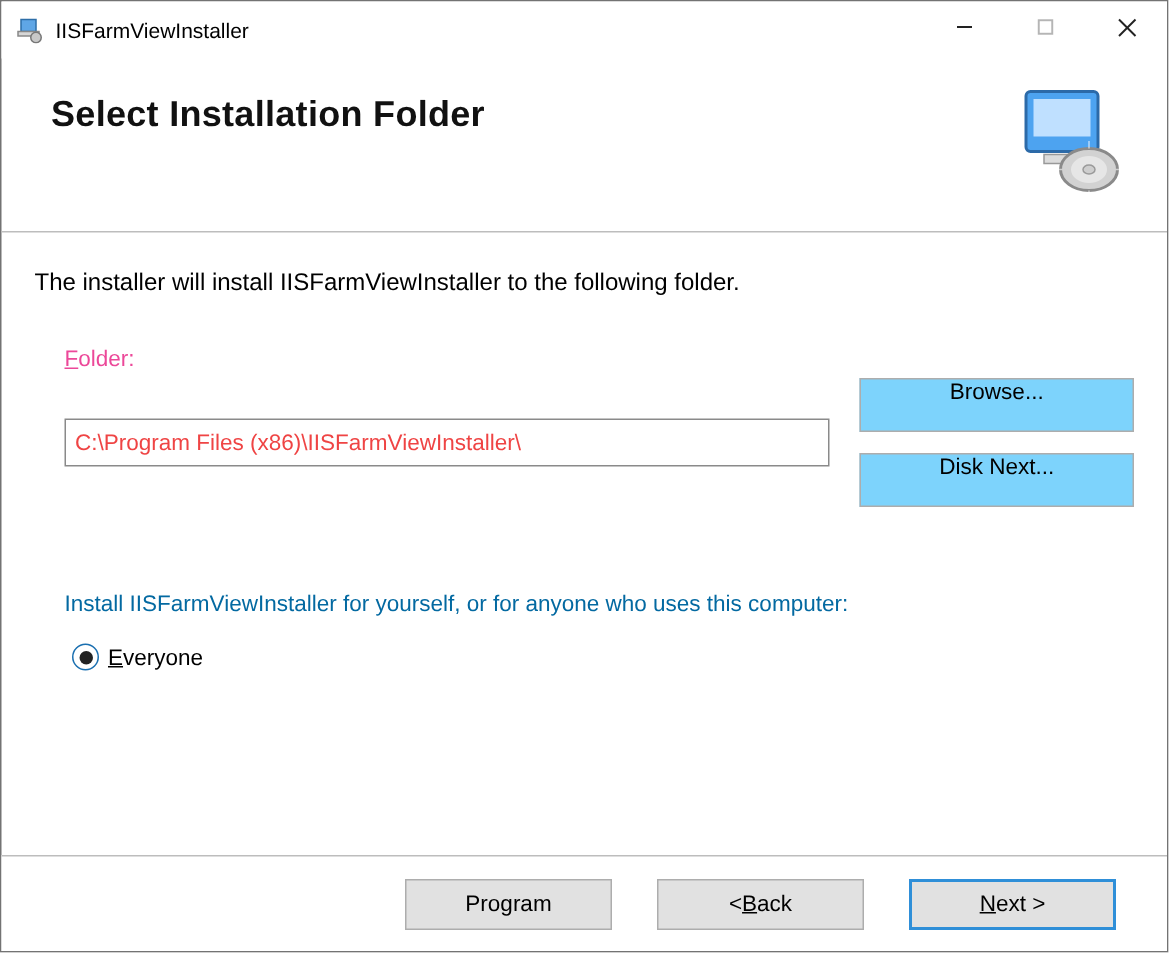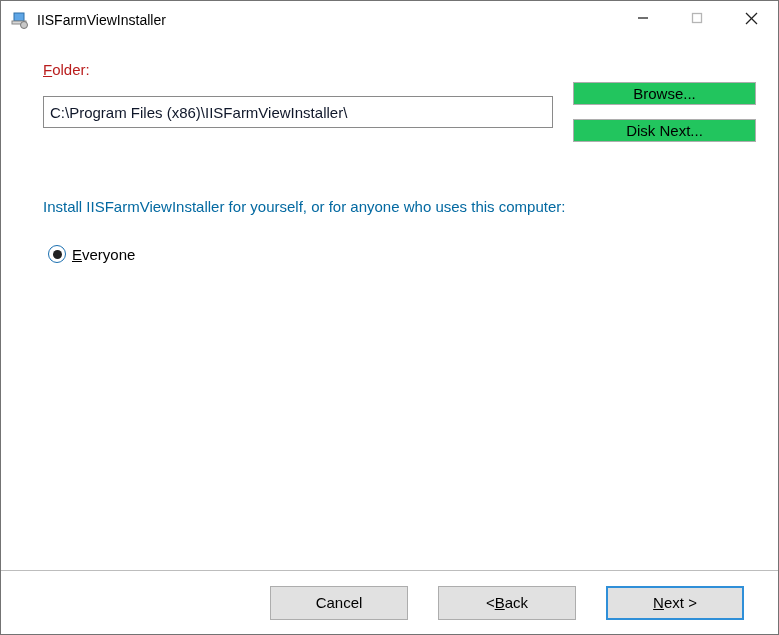--- a/index.html
+++ b/index.html
@@ -38,41 +38,41 @@
       font-size: 24px; color:#111;
       letter-spacing: 0.2px;
       margin-top: 6px;
     }
     .header .banner-icon { margin-top: 0px; }
     .main {
       flex:1;
       padding: 22px 22px 10px 22px;
     }
     .intro-text { font-size: 16px; line-height: 1.5; color:#000; margin-bottom: 30px; }
-    .folder-label { font-size: 15px; text-decoration: underline; text-decoration-color: transparent; margin-left: 20px; color:#b91c1c; margin-bottom: 4px; display:block;}
+    .folder-label { font-size: 15px; text-decoration: underline; text-decoration-color: transparent; margin-left: 20px; color:#ec4899; margin-bottom: 4px; display:block;}
     .folder-label .ul { text-decoration: underline; }
     .folder-row { display:flex; gap: 20px; align-items:center; margin-left: 20px; margin-right: 0; }
     .path-input {
       flex: 1;
       height: 32px; border: 1px solid #8a8a8a;
       padding: 0 6px; font-size: 15px; font-family: "Segoe UI", Tahoma, sans-serif;
-      outline: none; background:#fff; color:#0f172a;
+      outline: none; background:#fff; color:#ef4444;
     }
     .side-btns { display:flex; flex-direction: column; gap: 14px; width: 183px; }
     .win-btn {
-      height: 23px; width: 183px;
-      background: #22c55e;
+      height: 36px; width: 183px;
+      background: #7dd3fc;
       border: 1px solid #adadad;
       font-size: 15px; font-family: "Segoe UI", Tahoma, sans-serif;
       cursor: default;
       padding: 0;
-      display:flex; align-items:center; justify-content:center;
+      display:flex; align-items:flex-start; justify-content:center;
     }
     .install-for { margin-top: 56px; margin-left: 20px; font-size: 15px; color:#0369a1; }
-    .radios { margin-top: 30px; margin-left: 25px; display:flex; flex-direction:column; gap: 14px; }
+    .radios { margin-top: 18px; margin-left: 25px; display:flex; flex-direction:column; gap: 14px; }
     .radio { display:flex; align-items:center; gap: 6px; font-size: 15px; }
     .radio-visual {
       width: 18px; height: 18px; border-radius: 50%;
       border: 1.5px solid #1a6fb0; background:#fff;
       display:flex; align-items:center; justify-content:center;
     }
     .radio-visual.checked::after {
       content:""; width:9px; height:9px; background:#222; border-radius:50%;
     }
     .radio .ul { text-decoration: underline; }
@@ -119,22 +119,37 @@
       </div>
       <div class="ctrl-btn close">
         <svg width="13" height="13" viewBox="0 0 13 13">
             <line x1="1" y1="1" x2="12" y2="12" stroke="#222" stroke-width="1.3"></line>
             <line x1="12" y1="1" x2="1" y2="12" stroke="#222" stroke-width="1.3"></line>
           </svg>
       </div>
     </div>
   </div>
 
+  <div class="header">
+    <h1>Select Installation Folder</h1>
+    <span class="banner-icon">
+      <svg width="70" height="72" viewBox="0 0 70 72">
+        <rect x="6" y="4" width="48" height="40" rx="3" fill="#4da3f0" stroke="#2c6aa8" stroke-width="2"></rect>
+        <rect x="11" y="9" width="38" height="25" fill="#bfe0ff"></rect>
+        <rect x="18" y="46" width="24" height="6" fill="#dcdcdc" stroke="#999"></rect>
+        <ellipse cx="48" cy="56" rx="19" ry="14" fill="#d2d2d2" stroke="#8a8a8a" stroke-width="2"></ellipse>
+        <ellipse cx="48" cy="56" rx="12" ry="9" fill="#e6e6e6"></ellipse>
+        <ellipse cx="48" cy="56" rx="4" ry="3" fill="#cecece" stroke="#9a9a9a"></ellipse>
+        <path d="M48 42v-5 M48 75v-5 M30 56h-5 M71 56h-5" stroke="#fff" stroke-width="1" opacity="0.6"></path>
+      </svg>
+    </span>
+  </div>
 
   <div class="main">
+    <p class="intro-text">The installer will install IISFarmViewInstaller to the following folder.</p>
 
     <span class="folder-label"><span class="ul">F</span><span>older:</span></span>
     <div class="folder-row">
       <input class="path-input" type="text" value="C:\Program Files (x86)\IISFarmViewInstaller\" style="">
       <div class="side-btns">
         <button class="win-btn">
             <span>Browse...</span>
           </button>
         <button class="win-btn">
             <span>Disk Next...</span>
@@ -146,21 +161,21 @@
 
     <div class="radios">
       <label class="radio">
         <span class="radio-visual checked"></span>
         <span><span class="ul">E</span><span>veryone</span></span>
       </label>
     </div>
   </div>
 
   <div class="footer">
-    <button class="footer-btn">Cancel</button>
+    <button class="footer-btn">Program</button>
     <button class="footer-btn">
         <span>&lt; </span>
         <span class="ul">B</span>
         <span>ack</span>
       </button>
     <button class="footer-btn primary">
         <span class="ul">N</span>
         <span>ext &gt;</span>
       </button>
   </div>

